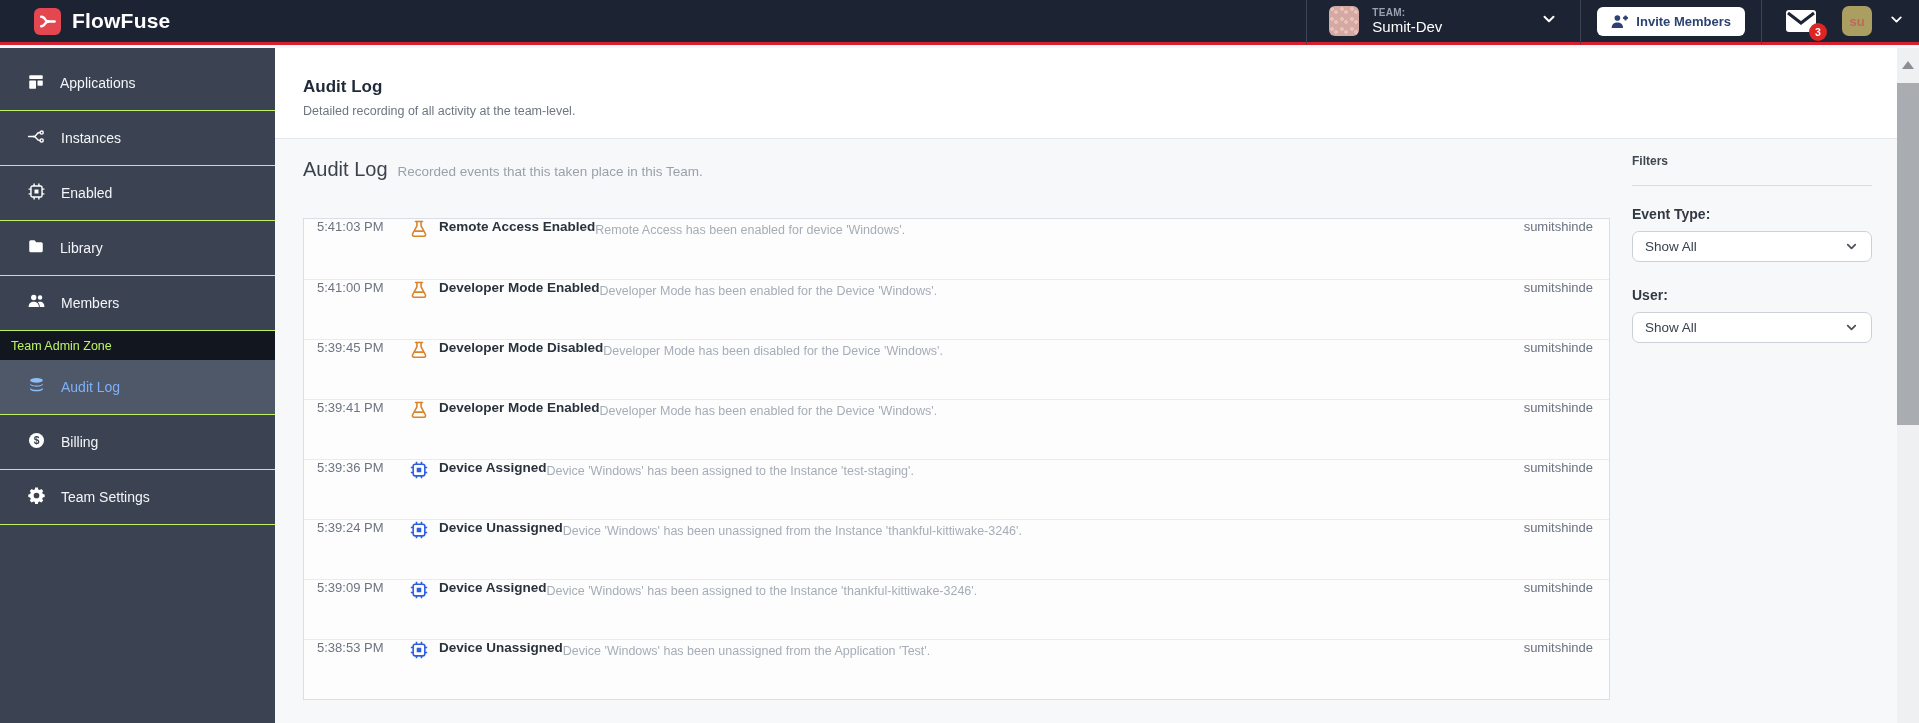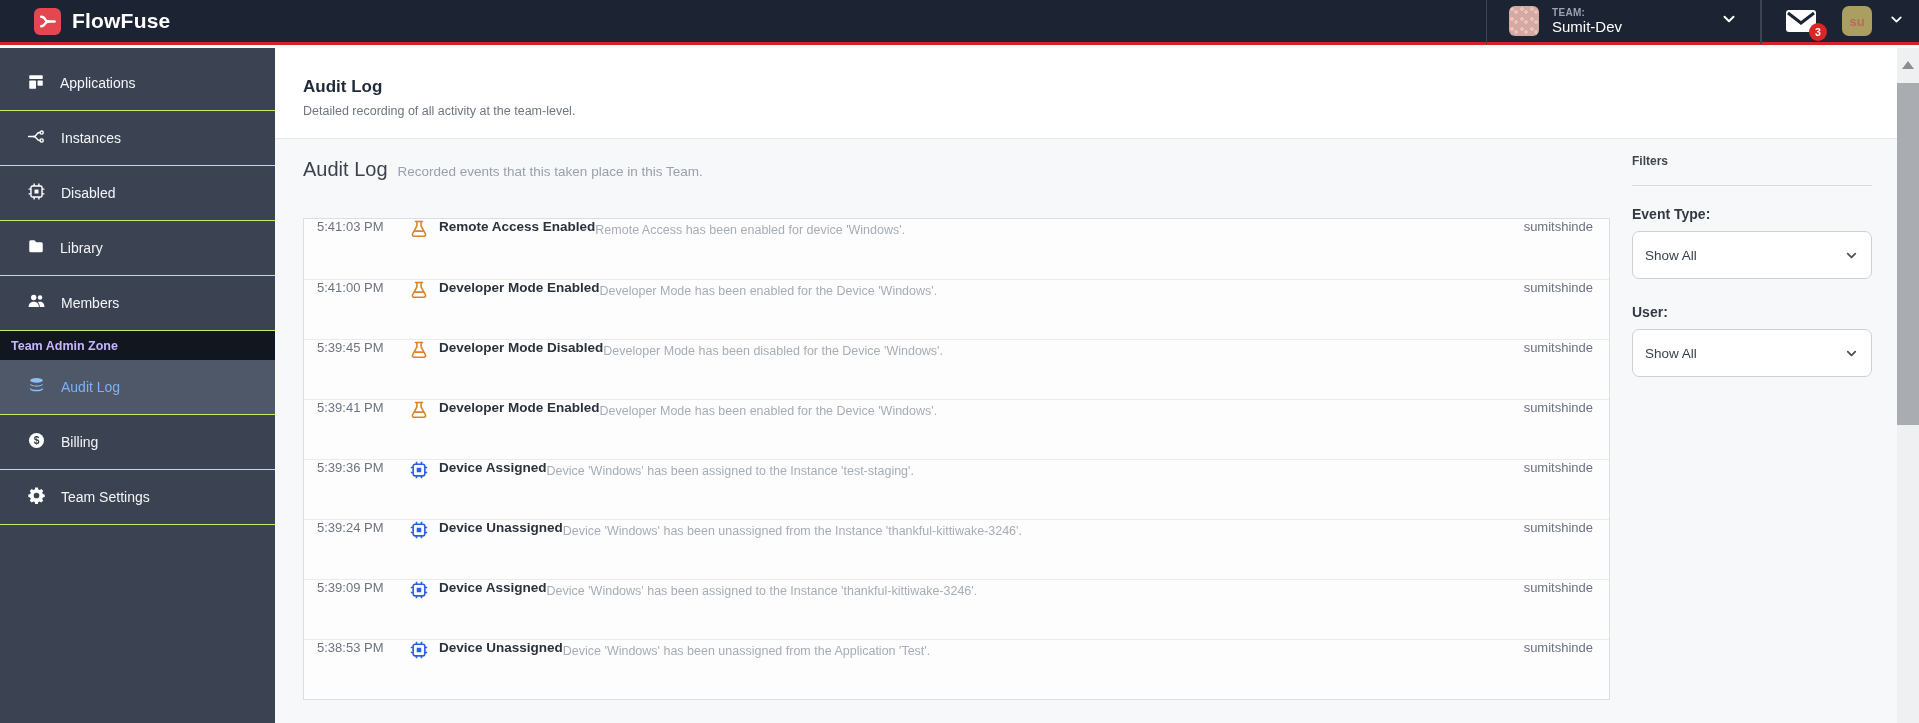--- a/index.html
+++ b/index.html
@@ -40,22 +40,22 @@
                  color:#bc6a5e; font-size:13px; font-weight:700;
                  display:flex; align-items:center; justify-content:center; }
 
   
   .sidebar { position:absolute; top:48px; left:0; width:275px; bottom:0;
              background:#3b4353; padding-top:8px; }
   .side-item { height:55px; display:flex; align-items:center; gap:15px;
                padding-left:27px; border-bottom:1px solid #bef264;
                color:#f4f5f7; font-size:14px; cursor:pointer; }
   .side-item svg { flex:0 0 auto; }
-  .side-section { height:29px; background:#12161f; color:#c4b5fd; font-size:12.5px;
-                  font-weight:700; display:flex; align-items:center; padding-left:11px; }
+  .side-section { height:29px; background:#12161f; color:#bef264; font-size:12.5px;
+                  font-weight:400; display:flex; align-items:center; padding-left:11px; }
   .side-item.selected { background:#4e5869; color:#7db0f7; }
 
   
   .page-header { position:absolute; left:275px; top:48px; width:1622px; height:91px;
                  background:#ffffff; border-bottom:1px solid #e5e7eb; padding:29px 0 0 28px; }
   .page-title { font-size:17px; font-weight:700; color:#1f2937; }
   .page-sub { font-size:12.5px; color:#6f7681; margin-top:7px; }
 
   
   .content { position:absolute; left:275px; top:140px; width:1622px; bottom:0; background:#f7f8fa; }
@@ -81,21 +81,21 @@
   .event-texts { display:flex; }
   .event-title { font-size:13.5px; font-weight:700; color:#2a323c; }
   .event-desc { font-size:12.5px; color:#a6adb6; margin-top:4px; }
   .event-user { margin-left:auto; padding-right:16px; font-size:13px; color:#6b7280; }
 
   
   .filters { position:absolute; left:1357px; top:14px; width:240px; }
   .filters-title { font-size:12px; font-weight:700; color:#40474f; }
   .filters-hr { border:none; border-top:1px solid #d9dce1; margin-top:17px; }
   .filter-label { font-size:14px; font-weight:700; color:#323942; margin-top:20px; }
-  .filter-select { margin-top:9px; height:48px; width:240px; background:#ffffff;
+  .filter-select { margin-top:9px; height:31px; width:240px; background:#ffffff;
                    border:1px solid #ccd1d8; border-radius:7px; display:flex;
                    align-items:center; justify-content:space-between; padding:0 12px; cursor:pointer; }
   .filter-select span { font-size:13.5px; color:#3a424e; }
   .filter-label.user { margin-top:25px; }
 
   
   .scroll-track { position:absolute; right:0; top:48px; width:22px; bottom:0; background:#eff0f2; }
   .scroll-arrow { position:absolute; top:13px; left:5px; width:0; height:0;
                   border-left:6px solid transparent; border-right:6px solid transparent;
                   border-bottom:8px solid #8b8e93; }
@@ -129,20 +129,33 @@
       </div>
       <span class="chev">
         <svg width="18" height="18" viewBox="0 0 24 24">
             <polyline points="6,9 12,15 18,9" fill="none" stroke="#ffffff" stroke-width="2.6" stroke-linecap="round" stroke-linejoin="round"></polyline>
           </svg>
       </span>
     </div>
 
     <div class="nav-divider"></div>
 
+    <div class="invite-wrap">
+      <button class="invite-btn">
+        <svg width="17" height="15" viewBox="0 0 24 20">
+            <g fill="#2e4272">
+              <circle cx="9" cy="5" r="4"></circle>
+              <path d="M1 19 c0-5 3.5-7.5 8-7.5 s8 2.5 8 7.5 z"></path>
+              <rect x="17" y="3.4" width="7" height="3.2" rx="1"></rect>
+              <rect x="18.9" y="1.5" width="3.2" height="7" rx="1"></rect>
+            </g>
+          </svg>
+        <span>Invite Members</span>
+      </button>
+    </div>
 
     <div class="nav-divider"></div>
 
     <div class="mail-wrap">
       <div class="mail">
         <svg width="30" height="22" viewBox="0 0 30 22">
             <rect x="0" y="0" width="30" height="22" rx="3" fill="#ffffff"></rect>
             <polyline points="2,3 15,13 28,3" fill="none" stroke="#1c2333" stroke-width="3"></polyline>
           </svg>
         <div class="mail-badge">3</div>
@@ -184,21 +197,21 @@
     <span>Instances</span>
   </div>
   <div class="side-item">
     <span><svg width="19" height="19" viewBox="0 0 24 24">
           <g stroke="#ffffff" stroke-width="1.8" fill="none">
             <rect x="5" y="5" width="14" height="14" rx="2"></rect>
             <rect x="9.5" y="9.5" width="5" height="5" fill="#ffffff" stroke="none"></rect>
             <path d="M9 5V2 M15 5V2 M9 22v-3 M15 22v-3 M5 9H2 M5 15H2 M22 9h-3 M22 15h-3"></path>
           </g>
         </svg></span>
-    <span>Disabled</span>
+    <span>Enabled</span>
   </div>
   <div class="side-item">
     <span><svg width="18" height="18" viewBox="0 0 24 24">
           <path fill="#ffffff" d="M3 5 a2 2 0 0 1 2-2 h5 l2.4 2.5 H19 a2 2 0 0 1 2 2 V17 a2 2 0 0 1-2 2 H5 a2 2 0 0 1-2-2 z"></path>
         </svg></span>
     <span>Library</span>
   </div>
   <div class="side-item">
     <span><svg width="19" height="19" viewBox="0 0 24 24">
           <g fill="#ffffff">

